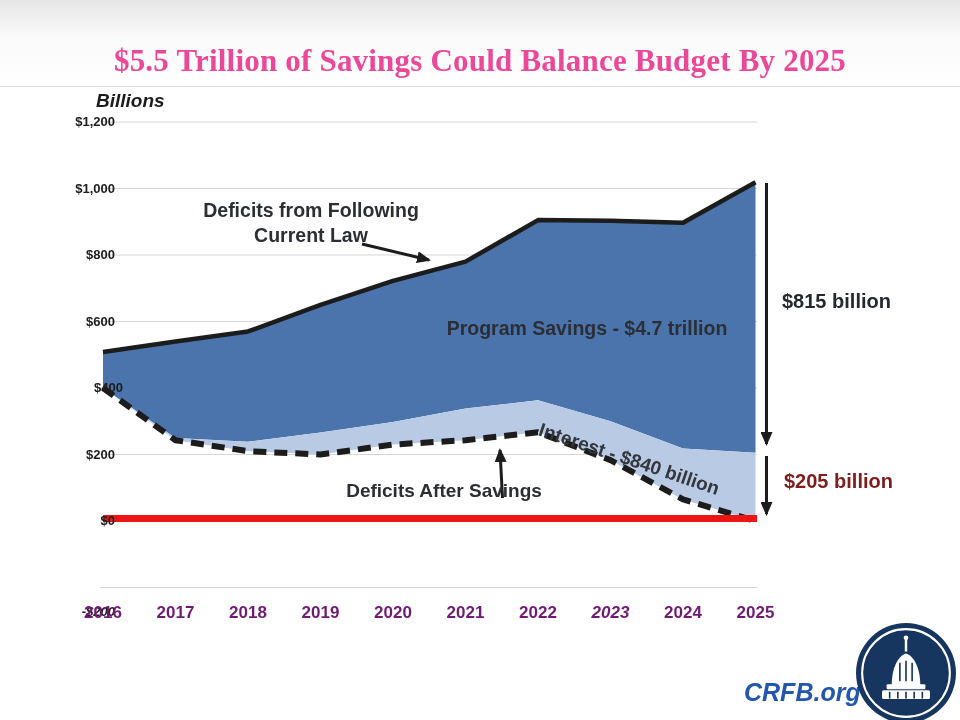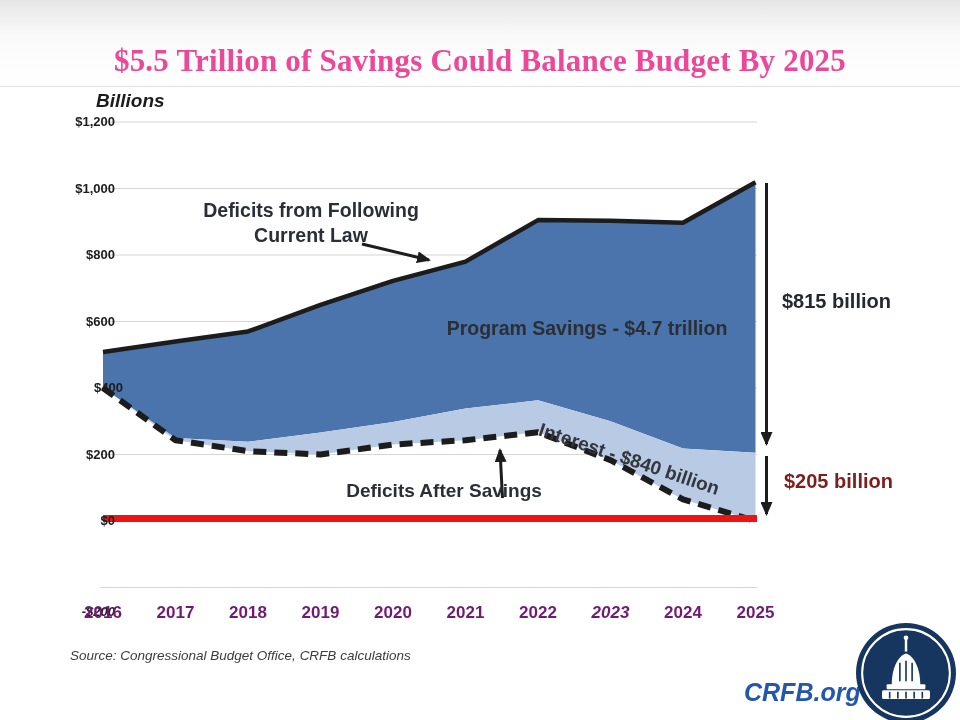--- a/index.html
+++ b/index.html
@@ -120,21 +120,20 @@
 
   <div class="anno anno-interest">Interest - $840 billion</div>
 
   <div class="anno anno-after">Deficits After Savings</div>
 
 
   <div class="anno anno-815">$815 billion</div>
 
   <div class="anno anno-205">$205 billion</div>
 
-  <div class="src src-1">Source: Congressional Budget Office, CRFB calculations</div>
 
   <div class="crfb-org">CRFB.org</div>
 
   <svg id="logo" width="102" height="102" viewBox="0 0 100 100">
     <circle cx="50" cy="50" r="49" fill="#16355f"></circle>
     <circle cx="50" cy="50" r="43" fill="none" stroke="#ffffff" stroke-width="2"></circle>
     <g fill="#ffffff">
       <circle cx="50" cy="15.5" r="2.3"></circle>
       <rect x="48.8" y="17" width="2.4" height="12"></rect>
       <path d="M36,62 C36,44 43,33 50,31 C57,33 64,44 64,62 Z"></path>

